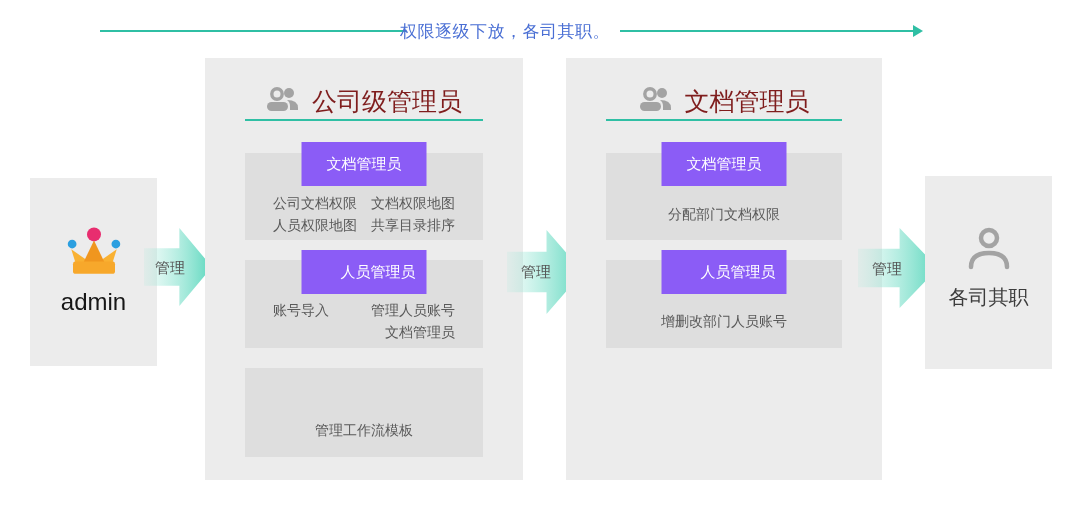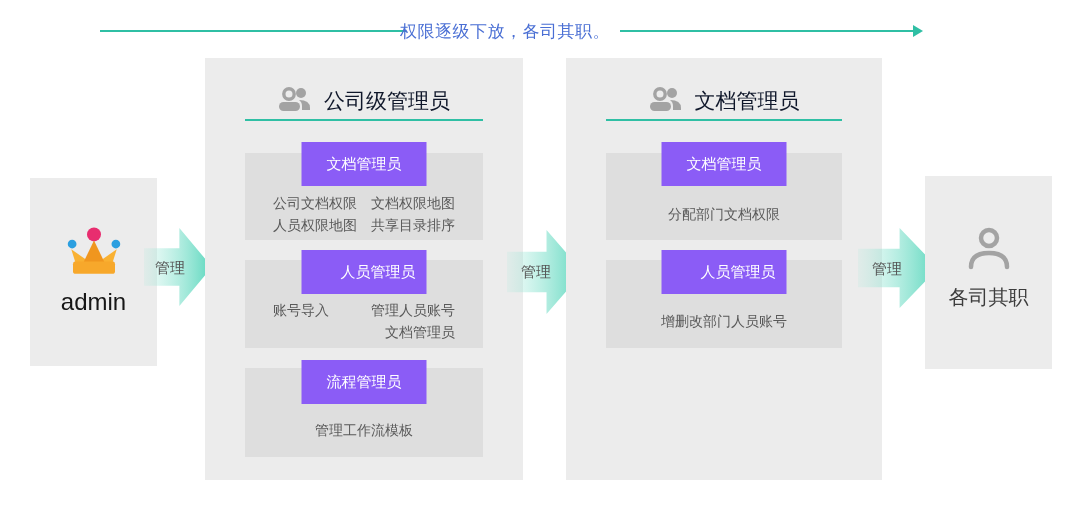--- a/index.html
+++ b/index.html
@@ -40,21 +40,21 @@
   
   .admin-box {
     position: absolute; top: 58px; height: 422px; background: #ececec;
   }
   .admin-box.company    { left: 205px; width: 318px; }
   .admin-box.department { left: 566px; width: 316px; }
   .box-header {
     position: absolute; top: 24px; left: 0; right: 0; height: 38px;
     display: flex; align-items: center; justify-content: center; gap: 12px;
   }
-  .box-title { font-size: 21px; color: #0f172a; white-space: nowrap; }
+  .box-title { font-size: 25px; color: #7f1d1d; white-space: nowrap; }
   .box-underline {
     position: absolute; top: 61px; height: 2px; background: #2fbfa4;
     left: 40px; right: 40px;
   }
   .duty-panel {
     position: absolute; left: 40px; right: 40px; background: #dedede;
     display: flex; align-items: center; justify-content: center;
     padding-top: 34px;
   }
   .duty-panel .lines { display: inline-block; text-align: left; }
@@ -150,21 +150,20 @@
         <div class="duty-line">文档管理员</div>
       </span>
     </div>
     <div class="role-btn btn-2">人员管理员</div>
 
     <div class="duty-panel panel-3">
       <span class="lines">
         <div class="duty-line center">管理工作流模板</div>
       </span>
     </div>
-    <div class="role-btn btn-3">流程管理员</div>
   </div>
 
   <div class="flow-arrow" style="left:507px; top:230px;">
     <svg width="76" height="84" viewBox="0 0 100 100" preserveAspectRatio="none">
       <defs>
         <linearGradient id="tealgrad2" x1="0" y1="0" x2="1" y2="0">
           <stop offset="0" stop-color="#9fe8d8" stop-opacity="0.15"></stop>
           <stop offset="1" stop-color="#52d5ba" stop-opacity="0.95"></stop>
         </linearGradient>
       </defs>

